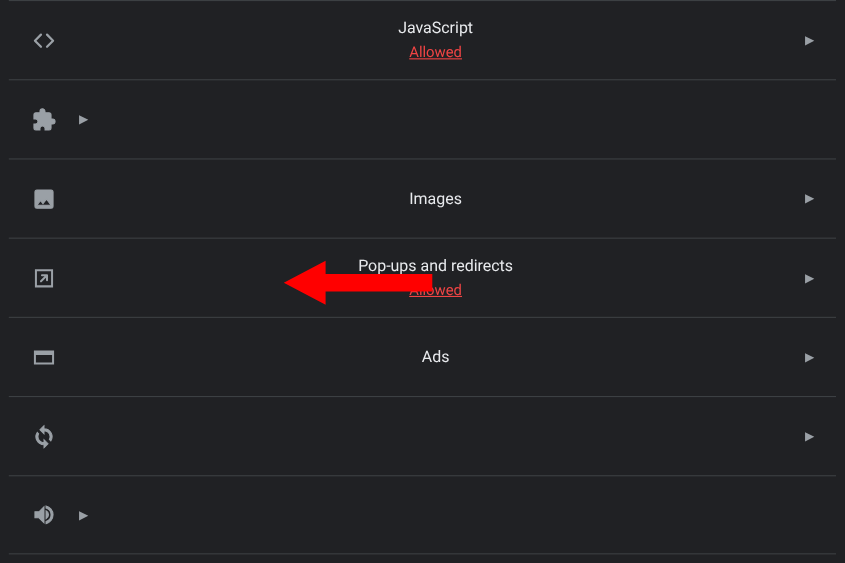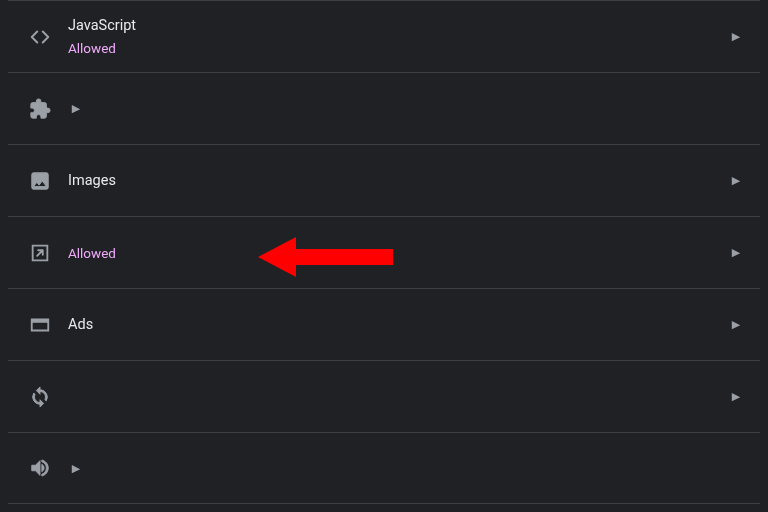--- a/index.html
+++ b/index.html
@@ -6,20 +6,21 @@
   html, body { width: 768px; height: 512px; overflow: hidden; }
   body {
     background: #202124;
     font-family: Roboto, "Segoe UI", Arial, sans-serif;
     color: #e8eaed;
     font-size: 14px;
   }
   .list {
     width: 100%;
     padding: 0 8px;
+    text-align: center;
   }
   .row {
     display: flex;
     align-items: center;
     min-height: 72px;
     padding: 14px 12px 14px 8px;
     border-top: 1px solid #3c4043;
     cursor: pointer;
     position: relative;
   }
@@ -41,23 +42,24 @@
     flex-direction: column;
     gap: 3px;
     padding-left: 4px;
   }
   .title {
     color: #e8eaed;
     font-size: 14.5px;
     line-height: 20px;
   }
   .subtitle {
-    color: #f0abfc;
+    color: #ef4444;
     font-size: 13.5px;
     line-height: 18px;
+    text-decoration: underline;
   }
   .chev {
     flex: 0 0 24px;
     display: flex;
     align-items: center;
     justify-content: center;
     color: #9aa0a6;
     font-size: 11px;
   }
   .arrow-overlay {
@@ -107,20 +109,21 @@
   </div>
 
   <div class="row">
     <span class="icon-wrap">
       <svg viewBox="0 0 24 24">
           <path class="stroke-only" d="M4 4h16v16H4z" stroke-width="2"></path>
           <path class="stroke-only" d="M9 15l6-6M15 14V9h-5" stroke-width="2" stroke-linecap="round" stroke-linejoin="round"></path>
         </svg>
     </span>
     <div class="texts">
+      <span class="title">Pop-ups and redirects</span>
       <span class="subtitle">Allowed</span>
     </div>
     <span class="chev">▶</span>
   </div>
 
   <div class="row">
     <span class="icon-wrap">
       <svg viewBox="0 0 24 24">
           <path class="stroke-only" d="M3 6h18v12H3z" stroke-width="2"></path>
           <path d="M3 6h18v3H3z"></path>

